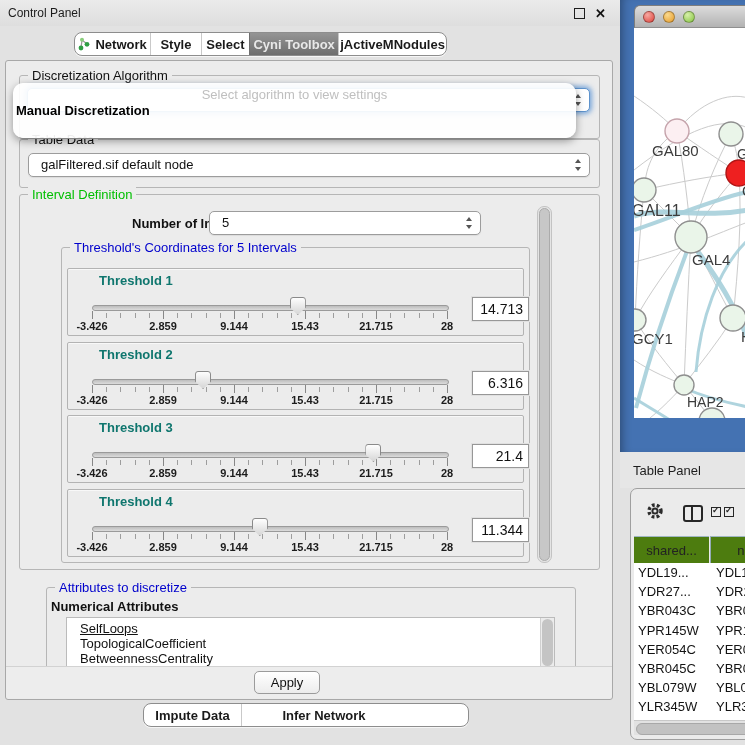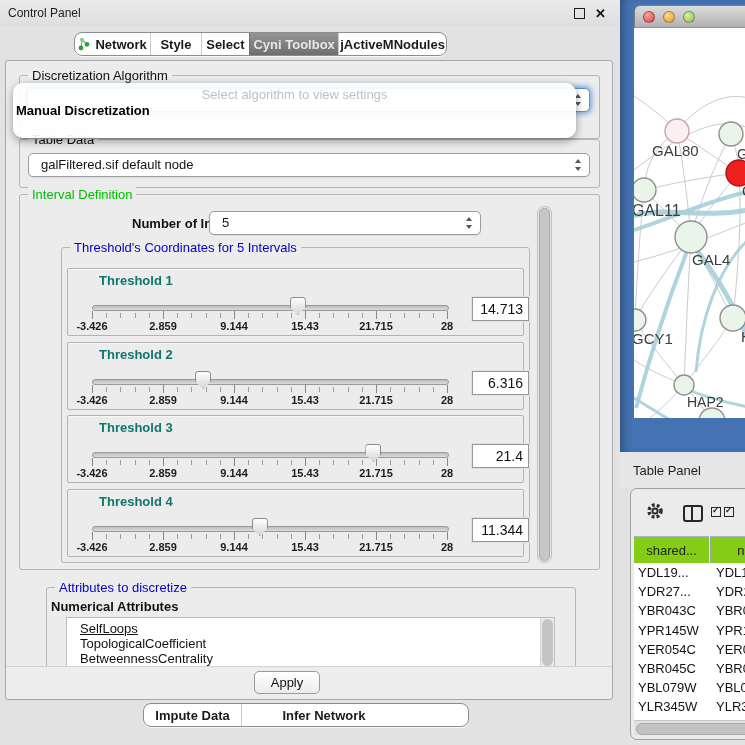--- a/index.html
+++ b/index.html
@@ -62,21 +62,21 @@
   .light.yellow{left:28px;background:radial-gradient(circle at 35% 30%,#fad98e,#e69b28);}
   .light.green{left:48px;background:radial-gradient(circle at 35% 30%,#d7efa9,#84c43f);}
   .netcanvas{position:absolute;left:0;top:23px;width:115px;height:390px;background:#fff;}
   .tpstrip{position:absolute;left:620px;top:452px;width:125px;height:36px;background:#e6e6e6;display:flex;align-items:center;}
   .tpstrip span{font-size:13px;color:#1d1d1d;margin-left:13px;}
   .tablebox{position:absolute;left:630px;top:488px;width:130px;height:250px;background:#ebebeb;border:1px solid #9f9f9f;border-radius:7px 0 0 7px;}
   .colicon{position:absolute;left:52px;top:16px;width:16px;height:13px;border:2px solid #262626;border-radius:3px;}
   .colicon::after{content:"";position:absolute;left:6px;top:0;width:2px;height:100%;background:#262626;}
   .cb{position:absolute;top:18px;width:8px;height:8px;border:1.5px solid #262626;}
   .cb::after{content:"✓";position:absolute;left:0px;top:-3px;font-size:9px;font-weight:700;color:#262626;}
-  .thead{position:absolute;top:47px;height:26px;background:#84cc16;border-top:1px solid #9fb6c2;border-bottom:1px solid #9fb6c2;font-size:13px;color:#222;display:flex;align-items:center;justify-content:center;}
+  .thead{position:absolute;top:47px;height:26px;background:#4d7c0f;border-top:1px solid #9fb6c2;border-bottom:1px solid #9fb6c2;font-size:13px;color:#222;display:flex;align-items:center;justify-content:center;}
   .tbody{position:absolute;left:3px;top:74px;width:142px;height:157px;background:#fff;overflow:hidden;}
   .trow{display:flex;height:19.2px;line-height:19px;font-size:13px;color:#131313;}
   .tcell{white-space:nowrap;overflow:hidden;}
   .tcell.c0{width:72px;padding-left:4px;}
   .tcell.c1{padding-left:6px;}
   .hscroll{position:absolute;left:3px;top:231px;width:142px;height:14px;background:#e2e2e2;border-top:1px solid #c8c8c8;}
   .hscroll .hthumb{position:absolute;left:2px;top:1.5px;width:135px;height:10px;background:#c2c2c2;border:1px solid #a8a8a8;border-radius:6px;}
   svg text{font-family:"Liberation Sans",sans-serif;}
 </style>
 </head>

